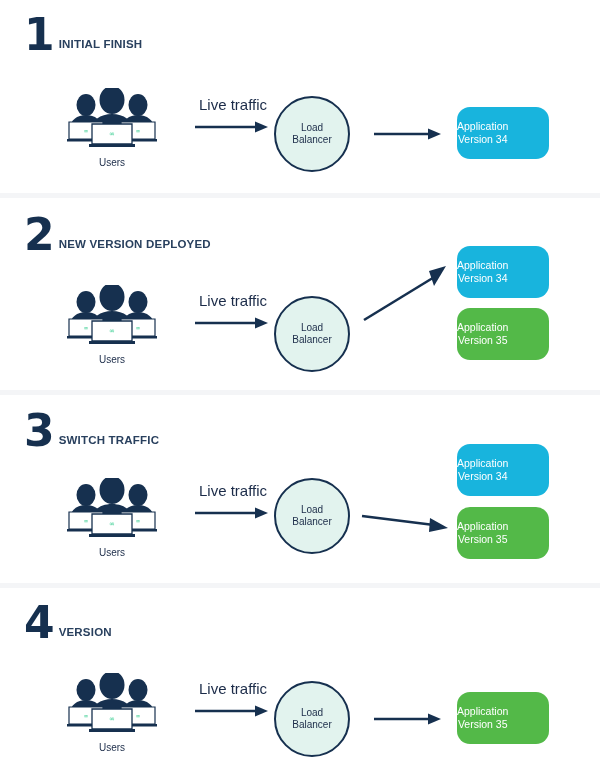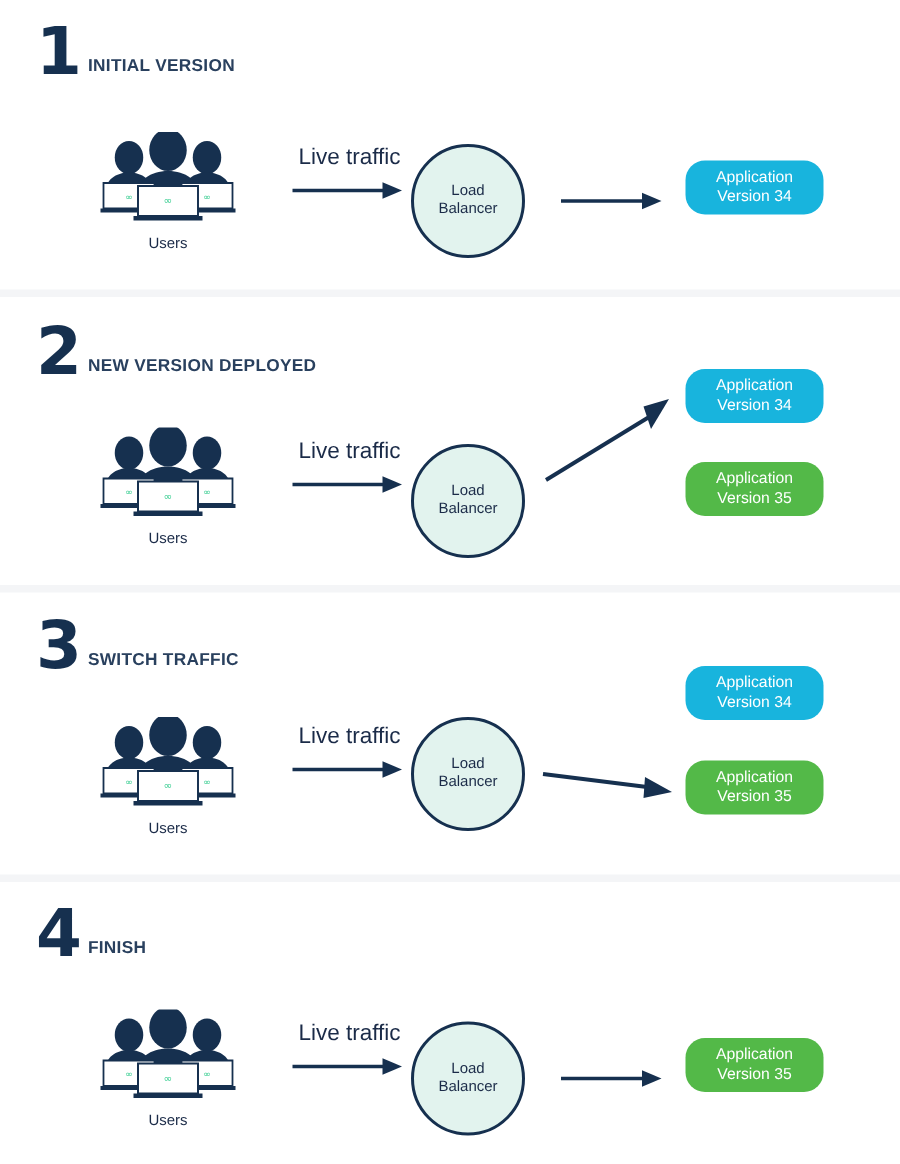--- a/index.html
+++ b/index.html
@@ -103,45 +103,44 @@
     font-size: 10px;
     line-height: 12px;
     text-align: center;
     color: #1b2b48;
     font-family: "Liberation Sans", sans-serif;
   }
   
   .appbox {
     position: absolute;
     width: 92px;
-    height: 36px;
+    height: 52px;
     border-radius: 13px;
     display: flex;
     align-items: center;
-    justify-content: center;
   }
   .appbox-text {
     font-size: 10.5px;
     line-height: 13px;
     color: #ffffff;
     text-align: center;
     font-family: "Liberation Sans", sans-serif;
   }
   .arrow-svg { position: absolute; }
 </style>
 </head>
 <body>
 
 <div class="diagram">
 
   <div class="panel">
 
     <div class="step-head" style="left:24px; top:16px;">
       <span class="step-num">1</span>
-      <span class="step-label">INITIAL VERSION</span>
+      <span class="step-label">INITIAL FINISH</span>
     </div>
 
     <div class="users" style="left:52px; top:88px;">
       <svg class="users-icon" width="92" height="62" viewBox="0 0 92 62">
         <g fill="#16304f">
           <ellipse cx="20" cy="17" rx="9.5" ry="11"></ellipse>
           <path d="M4 41c0-9 7.2-14 16-14s16 5 16 14z"></path>
           <ellipse cx="72" cy="17" rx="9.5" ry="11"></ellipse>
           <path d="M56 41c0-9 7.2-14 16-14s16 5 16 14z"></path>
           <ellipse cx="46" cy="12" rx="12.5" ry="14"></ellipse>
@@ -333,21 +332,21 @@
       </div>
     </div>
 
     <div class="panel-sep" style="top:583px;"></div>
   </div>
 
   <div class="panel">
 
     <div class="step-head" style="left:24px; top:604px;">
       <span class="step-num">4</span>
-      <span class="step-label">FINISH</span>
+      <span class="step-label">VERSION</span>
     </div>
 
     <div class="users" style="left:52px; top:673px;">
       <svg class="users-icon" width="92" height="62" viewBox="0 0 92 62">
         <g fill="#16304f">
           <ellipse cx="20" cy="17" rx="9.5" ry="11"></ellipse>
           <path d="M4 41c0-9 7.2-14 16-14s16 5 16 14z"></path>
           <ellipse cx="72" cy="17" rx="9.5" ry="11"></ellipse>
           <path d="M56 41c0-9 7.2-14 16-14s16 5 16 14z"></path>
           <ellipse cx="46" cy="12" rx="12.5" ry="14"></ellipse>

